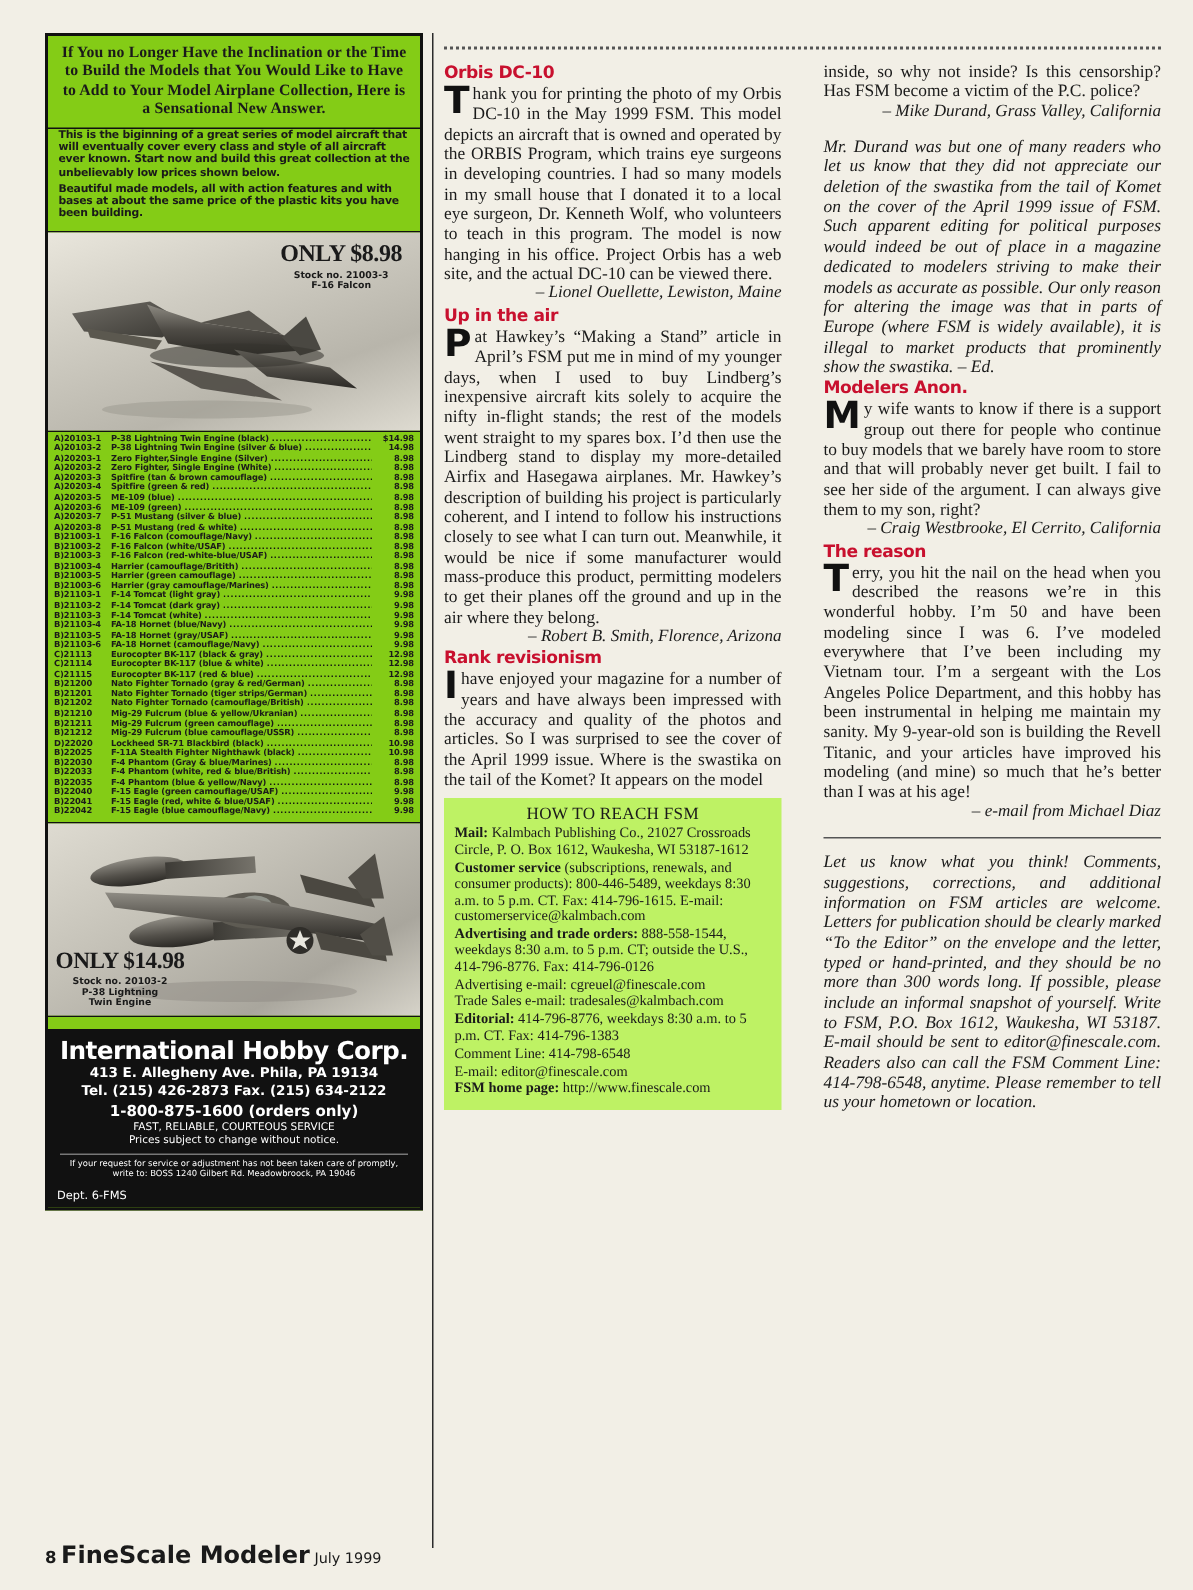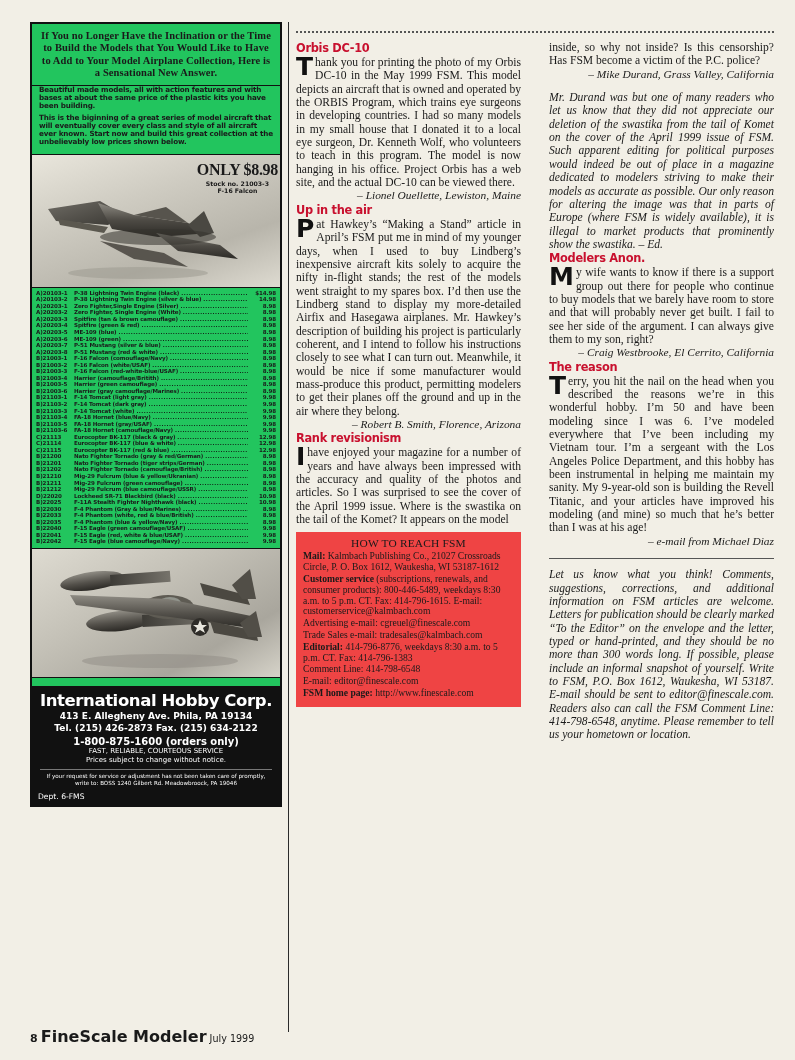--- a/index.html
+++ b/index.html
@@ -12,40 +12,40 @@
     position:relative;
   }
   .page{position:absolute;inset:0;}
 
   
   .left-col{position:absolute;left:30px;top:22px;width:252px;}
   .divider{position:absolute;left:288px;top:22px;width:1px;height:1010px;background:#2b2b2b;}
   .right-col{position:absolute;left:296px;top:22px;width:478px;}
 
   
-  .ad{border:2px solid #111;background:#22c55e;}
+  .ad{border:2px solid #111;background:#84cc16;}
   .ad-head{
     text-align:center;font-weight:bold;font-size:10.5px;line-height:12.4px;
     padding:6px 8px 5px 8px;letter-spacing:.1px;
   }
   .ad-body{
     font-family:"DejaVu Sans", sans-serif;
     font-weight:bold;font-size:7.2px;line-height:8.3px;
     padding:0 7px 4px 7px;letter-spacing:-.15px;
   }
   .ad-body p{margin:0 0 3px 0;}
   .rule{height:1px;background:#111;margin:0;}
 
   
   .photo1{
     position:relative;height:132px;overflow:hidden;
     background:linear-gradient(160deg,#e9e6dc 0%,#cfccc2 35%,#b8b5ab 70%,#dedbd1 100%);
   }
   .photo1 .prices{
-    position:absolute;right:2px;top:6px;text-align:center;
+    position:absolute;right:12px;top:6px;text-align:center;
   }
   .only-big{font-family:"Liberation Serif",serif;font-weight:bold;font-size:16px;letter-spacing:-.3px;}
   .stock{font-family:"DejaVu Sans",sans-serif;font-weight:bold;font-size:6.2px;margin-top:1px;}
   .stock2{font-family:"DejaVu Sans",sans-serif;font-weight:bold;font-size:6.2px;}
   .jet{
     position:absolute;left:6px;top:26px;width:210px;height:100px;
   }
 
   
   .list{padding:2px 4px 3px 4px;}
@@ -120,21 +120,21 @@
     font-size:25px;line-height:20px;margin:1px 2px 0 0;color:#111;
   }
   .sig{
     font-family:"Liberation Serif",serif;font-style:italic;font-size:11.4px;
     text-align:right;margin:0 0 0 0;line-height:13.4px;
   }
   .gapmd{height:10px;}
 
   
   .reach{
-    background:#ef4444;border:0;padding:5px 7px 7px 7px;margin-top:6px;
+    background:#bef264;border:0;padding:5px 7px 7px 7px;margin-top:6px;
   }
   .reach-title{
     text-align:center;font-family:"Liberation Serif",serif;font-size:11.4px;
     letter-spacing:.2px;margin-bottom:2px;
   }
   .reach p{margin:0 0 1px 0;font-family:"Liberation Serif",serif;font-size:9.6px;line-height:10.8px;}
   .reach b{font-weight:bold;}
 
   .hrule{height:1px;background:#555;margin:10px 0 9px 0;}
 
@@ -152,22 +152,22 @@
 
 <div class="page">
 
   <div class="left-col">
     <div class="ad">
 
       <div class="ad-head">If You no Longer Have the Inclination or the Time to Build the Models that You Would Like to Have to Add to Your Model Airplane Collection, Here is a Sensational New Answer.</div>
       <div class="rule"></div>
 
       <div class="ad-body">
+        <p>This is the biginning of a great series of model aircraft that will eventually cover every class and style of all aircraft ever known. Start now and build this great collection at the unbelievably low prices shown below.</p>
         <p>Beautiful made models, all with action features and with bases at about the same price of the plastic kits you have been building.</p>
-        <p>This is the biginning of a great series of model aircraft that will eventually cover every class and style of all aircraft ever known. Start now and build this great collection at the unbelievably low prices shown below.</p>
       </div>
       <div class="rule"></div>
 
       <div class="photo1">
         <svg class="jet" viewBox="0 0 210 100">
           <defs>
             <linearGradient id="g1" x1="0" y1="0" x2="0" y2="1">
               <stop offset="0" stop-color="#8d8a82"></stop>
                 <stop offset="0.5" stop-color="#4e4b45"></stop>
                 <stop offset="1" stop-color="#2c2a26"></stop>
@@ -460,20 +460,26 @@
 
           <polygon points="150,28 196,40 200,50 154,40" fill="#4b4841"></polygon>
           <polygon points="160,66 206,76 208,86 164,78" fill="#4b4841"></polygon>
           <polygon points="182,30 200,14 206,44 192,44" fill="#514e47"></polygon>
           <polygon points="190,68 206,56 212,82 198,82" fill="#514e47"></polygon>
 
           <circle cx="150" cy="72" r="9" fill="#2f2d29"></circle>
           <polygon points="150,65 152,70 157,70 153,73 155,78 150,75 145,78 147,73 143,70 148,70" fill="#e8e6de"></polygon>
           <ellipse cx="110" cy="106" rx="78" ry="7" fill="#8b8880" opacity=".45"></ellipse>
         </svg>
+        <div class="prices">
+          <div class="only-big">ONLY $14.98</div>
+          <div class="stock" style="text-align:center">Stock no. 20103-2</div>
+          <div class="stock2" style="text-align:center">P-38 Lightning</div>
+          <div class="stock2" style="text-align:center">Twin Engine</div>
+        </div>
       </div>
       <div class="rule"></div>
 
       <div class="ad-note">
       </div>
 
 
       <div class="ihc">
         <div class="ihc-name">International Hobby Corp.</div>
         <div class="ihc-line">413 E. Allegheny Ave.  Phila, PA 19134</div>
@@ -504,20 +510,21 @@
           <p class="sig">– Lionel Ouellette, Lewiston, Maine</p>
           <div class="letter-head sp">Up in the air</div>
           <p class="body"><span class="dropcap">P</span>at Hawkey’s “Making a Stand” article in April’s FSM put me in mind of my younger days, when I used to buy Lindberg’s inexpensive aircraft kits solely to acquire the nifty in-flight stands; the rest of the models went straight to my spares box. I’d then use the Lindberg stand to display my more-detailed Airfix and Hasegawa airplanes. Mr. Hawkey’s description of building his project is particularly coherent, and I intend to follow his instructions closely to see what I can turn out. Meanwhile, it would be nice if some manufacturer would mass-produce this product, permitting modelers to get their planes off the ground and up in the air where they belong.</p>
           <p class="sig">– Robert B. Smith, Florence, Arizona</p>
           <div class="letter-head sp">Rank revisionism</div>
           <p class="body"><span class="dropcap">I</span>have enjoyed your magazine for a number of years and have always been impressed with the accuracy and quality of the photos and articles. So I was surprised to see the cover of the April 1999 issue. Where is the swastika on the tail of the Komet? It appears on the model</p>
           <div class="reach">
             <div class="reach-title">HOW TO REACH FSM</div>
             <p><b>Mail:</b> Kalmbach Publishing Co., 21027 Crossroads Circle, P. O. Box 1612, Waukesha, WI 53187-1612</p>
             <p><b>Customer service</b> (subscriptions, renewals, and consumer products): 800-446-5489, weekdays 8:30 a.m. to 5 p.m. CT.  Fax: 414-796-1615. E-mail: customerservice@kalmbach.com</p>
+            <p><b>Advertising and trade orders:</b> 888-558-1544, weekdays 8:30 a.m. to 5 p.m. CT; outside the U.S., 414-796-8776. Fax: 414-796-0126</p>
             <p>Advertising e-mail: cgreuel@finescale.com</p>
             <p>Trade Sales e-mail: tradesales@kalmbach.com</p>
             <p><b>Editorial:</b> 414-796-8776, weekdays 8:30 a.m. to 5 p.m. CT. Fax: 414-796-1383</p>
             <p>Comment Line: 414-798-6548</p>
             <p>E-mail: editor@finescale.com</p>
             <p><b>FSM home page:</b> http://www.finescale.com</p>
           </div>
         </div>
       <div class="lcol" id="letters-right">
           <p class="body">inside, so why not inside? Is this censorship? Has FSM become a victim of the P.C. police?</p>

